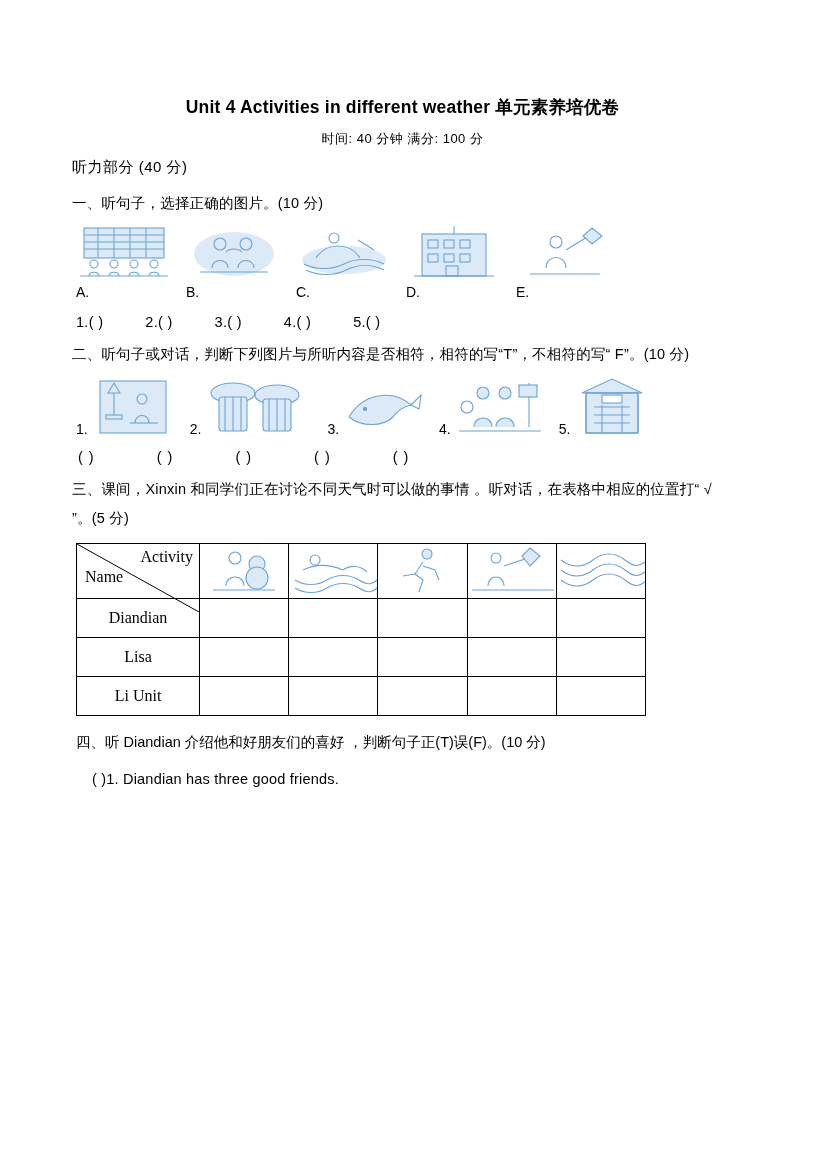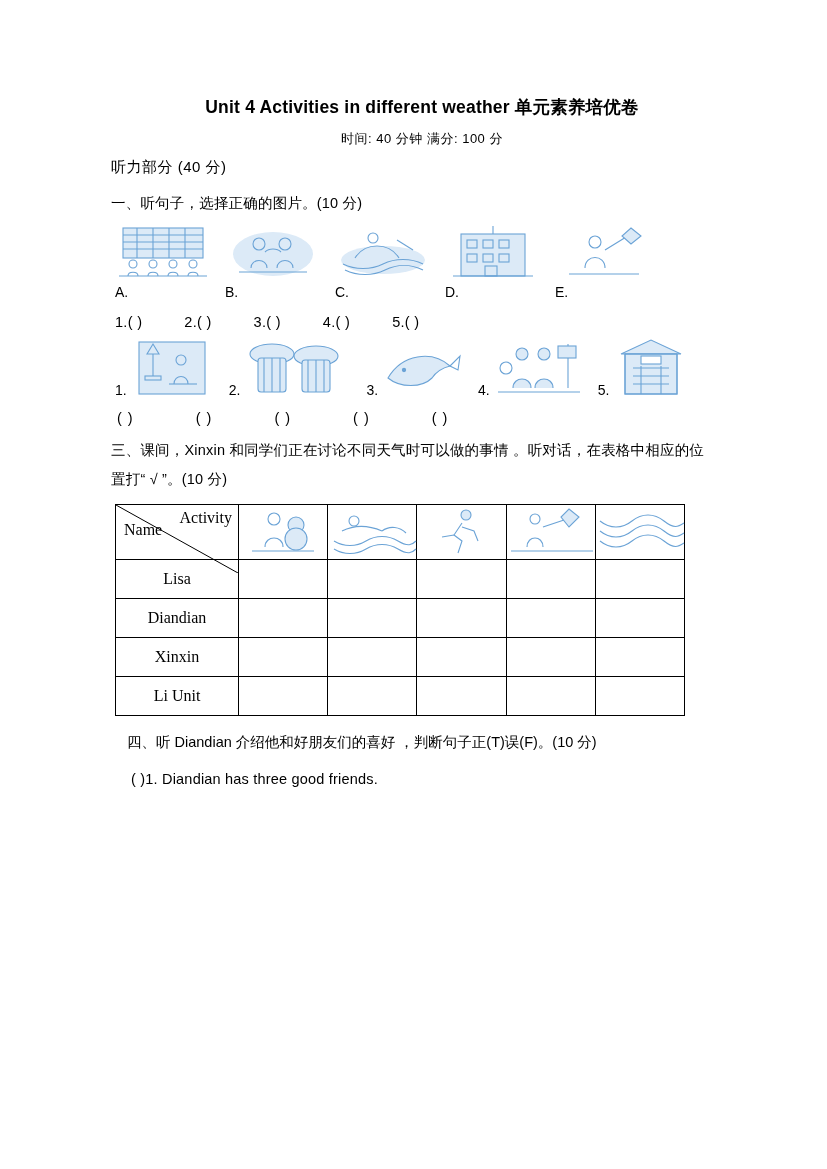--- a/index.html
+++ b/index.html
@@ -12,21 +12,21 @@
     height: 1169px;
     font-family: "Liberation Sans", sans-serif;
     color: #000000;
     position: relative;
     overflow: hidden;
   }
   .page {
     box-sizing: border-box;
     width: 825px;
     height: 1169px;
-    padding: 95px 92px 0 111px;
+    padding: 95px 92px 0 72px;
     position: relative;
   }
   .doc-title {
     font-size: 17.5px;
     font-weight: bold;
     text-align: center;
     letter-spacing: 0.2px;
     margin: 0 0 10px 0;
     line-height: 1.4;
   }
@@ -134,34 +134,34 @@
   .corner-act {
     position: absolute;
     right: 6px;
     top: 4px;
     font-size: 16px;
     font-family: "Liberation Serif", serif;
   }
   .corner-name {
     position: absolute;
     left: 8px;
-    bottom: 20px;
+    bottom: 12px;
     font-size: 16px;
     font-family: "Liberation Serif", serif;
   }
   .corner-diag {
     position: absolute;
     inset: 0;
   }
   .name-cell { width: 122px; }
   
   .tail-q {
     font-size: 14.5px;
     line-height: 2.0;
-    margin: 12px 0 0 16px;
+    margin: 12px 0 0 4px;
   }
   .tf-line {
     font-size: 14.5px;
     margin: 14px 0 0 20px;
     letter-spacing: 0.2px;
   }
   .ico-blue { stroke: #6ba3d6; fill: none; stroke-width: 1.1; }
   .ico-fillsoft { fill: #dceaf7; stroke: none; }
 </style>
 </head>
@@ -277,20 +277,21 @@
   </div>
 
   <div class="answer-line">
     <span>1.(     )</span>
     <span>2.(     )</span>
     <span>3.(     )</span>
     <span>4.(     )</span>
     <span>5.(     )</span>
   </div>
 
+  <div class="q-text">二、听句子或对话，判断下列图片与所听内容是否相符，相符的写“T”，不相符的写“ F”。(10 分)</div>
 
   <div class="pic-row-2">
 
     <div class="pic2-item">
       <span class="pic2-num">1.</span>
       <div class="pic-box" style="width:86px;height:62px">
         <svg width="86" height="62" viewBox="0 0 86 62">
           <rect x="10" y="4" width="66" height="52" class="ico-fillsoft"></rect>
           <g class="ico-blue">
             <rect x="10" y="4" width="66" height="52"></rect>
@@ -378,21 +379,21 @@
   </div>
 
   <div class="brackets-row">
     <span>(     )</span>
     <span>(     )</span>
     <span>(     )</span>
     <span>(     )</span>
     <span>(     )</span>
   </div>
 
-  <div class="q-text">三、课间，Xinxin  和同学们正在讨论不同天气时可以做的事情 。听对话，在表格中相应的位置打“ √ ”。(10 分)</div>
+  <div class="q-text">三、课间，Xinxin  和同学们正在讨论不同天气时可以做的事情 。听对话，在表格中相应的位置打“ √ ”。(5 分)</div>
 
   <table class="activity-table">
     <tbody>
         <tr>
       <td class="corner">
         <div class="corner-inner">
           <svg class="corner-diag" width="122" height="68" viewBox="0 0 122 68" preserveAspectRatio="none">
             <line x1="0" y1="0" x2="122" y2="68" stroke="#000" stroke-width="1"></line>
           </svg>
           <span class="corner-act">Activity</span>
@@ -446,37 +447,29 @@
         <svg width="92" height="50" viewBox="0 0 92 50">
           <g class="ico-blue">
             <path d="M4 16c10 8 22 8 32 0s22-8 32 0 14 6 20 2"></path>
             <path d="M4 26c10 8 22 8 32 0s22-8 32 0 14 6 20 2"></path>
             <path d="M4 36c10 8 22 8 32 0s22-8 32 0 14 6 20 2"></path>
           </g>
         </svg>
       </td>
     </tr>
     <tr>
-      <td class="name-cell">Lisa</td>
+      <td class="name-cell">Diandian</td>
       <td></td>
       <td></td>
       <td></td>
       <td></td>
       <td></td>
     </tr>
     <tr>
-      <td class="name-cell">Diandian</td>
-      <td></td>
-      <td></td>
-      <td></td>
-      <td></td>
-      <td></td>
-    </tr>
-    <tr>
-      <td class="name-cell">Xinxin</td>
+      <td class="name-cell">Lisa</td>
       <td></td>
       <td></td>
       <td></td>
       <td></td>
       <td></td>
     </tr>
     <tr>
       <td class="name-cell">Li Unit</td>
       <td></td>
       <td></td>

